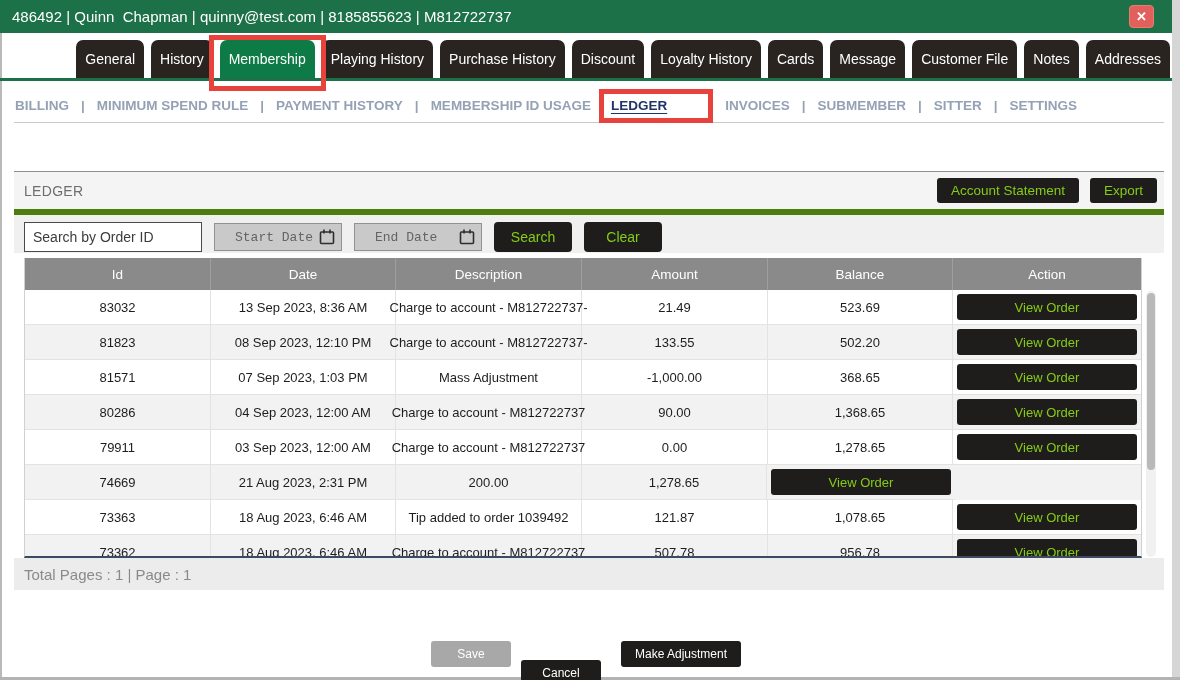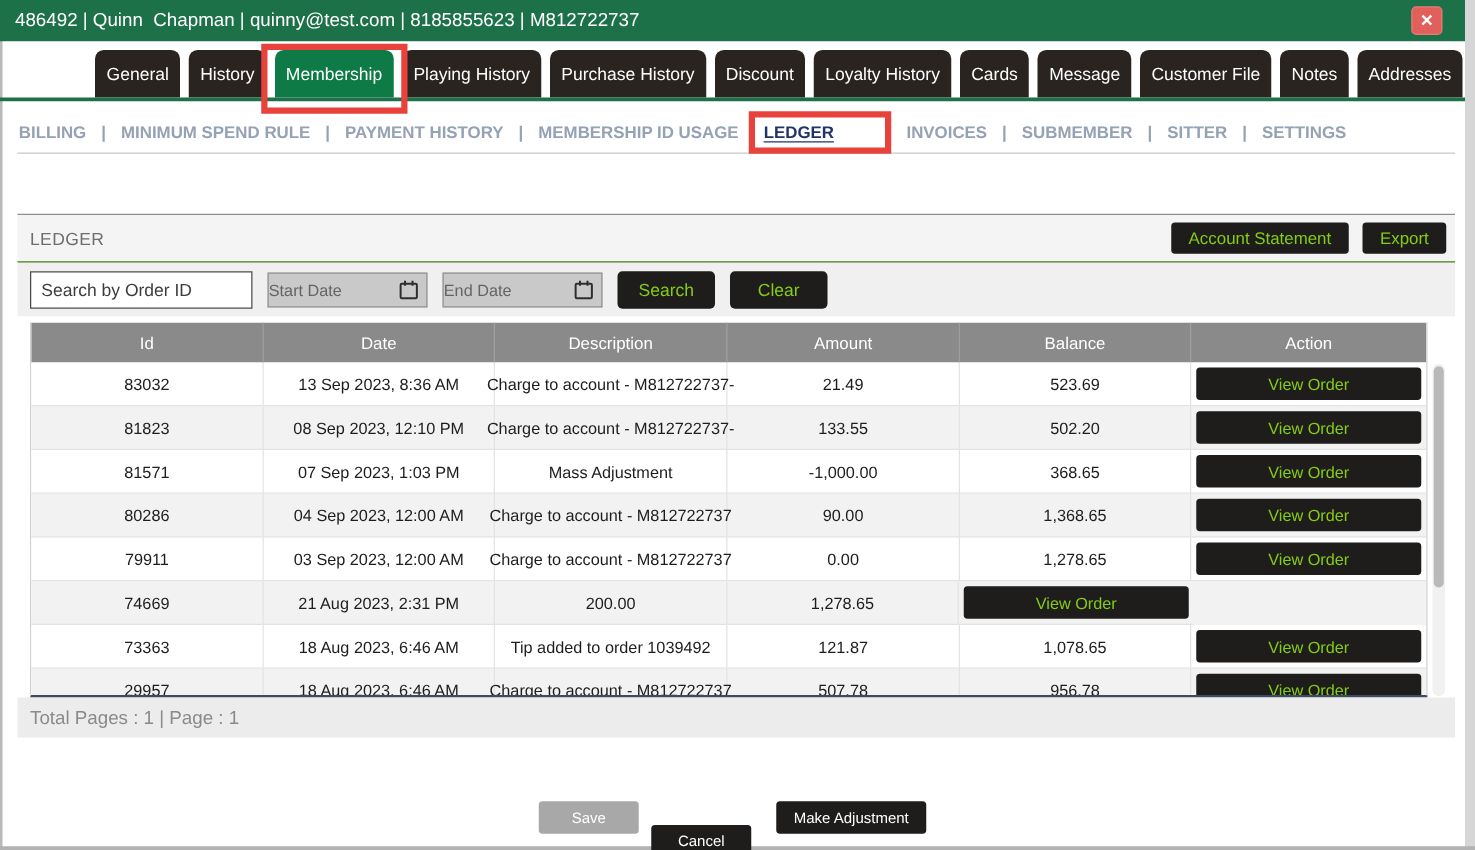--- a/index.html
+++ b/index.html
@@ -46,29 +46,29 @@
 
   
   .panel { position:absolute; left:14px; top:171px; width:1150px; height:419px; border-top:1px solid #8f8f8f; }
   .panel-head { height:37px; background:#f4f4f4; display:flex; align-items:center; padding:0 7px 0 10px; }
   .panel-title { color:#6e6e6e; font-size:14px; letter-spacing:.3px; }
   .panel-head .spacer { flex:1; }
   .btn-dark { background:#1F1D1B; color:#84cc16; border:none; border-radius:3px; font-size:13.5px;
               font-family:"Liberation Sans",sans-serif; height:25px; padding:0 14px; cursor:pointer; white-space:nowrap; }
   .panel-head .btn-dark + .btn-dark { margin-left:11px; }
 
-  .filterband { position:relative; height:44px; background:#f0f0f0; border-top:1px solid #4d7c0f; }
+  .filterband { position:relative; height:44px; background:#f0f0f0; border-top:6px solid #4d7c0f; }
   .search-input { position:absolute; left:10px; top:7px; width:178px; height:30px; background:#fff;
                   border:1px solid #4a4a4a; padding:0 8px; font-size:14px; font-family:"Liberation Sans",sans-serif; }
   .search-input::placeholder { color:#3c3c3c; opacity:1; }
   .datefield { position:absolute; top:8px; width:128px; height:28px; background:#c9c9c9;
                border:1px solid #929292; display:flex; align-items:center; }
   .datefield.start { left:200px; } .datefield.end { left:340px; }
   .datefield input { flex:1; min-width:0; background:transparent; border:none; outline:none;
-                     font-size:13px; padding-left:0; font-family:Liberation Sans, sans-serif; }
+                     font-size:13px; padding-left:20px; font-family:Liberation Mono, monospace; }
   .datefield input::placeholder { color:#646464; opacity:1; }
   .datefield svg { margin-right:5px; flex:0 0 auto; cursor:pointer; }
   .btn-filter { position:absolute; top:7px; width:78px; height:30px; font-size:14px; border-radius:4px; }
   .btn-search { left:480px; } .btn-clear { left:570px; }
 
   
   .tablebox { position:absolute; left:24px; top:258px; width:1118px; height:300px; overflow:hidden;
               border-left:1px solid #d0d0d0; border-right:1px solid #d0d0d0; border-bottom:2px solid #3d4a63; background:#fff; }
   .thead { display:flex; height:32px; background:#8A8A8A; color:#fff; font-size:13.5px; }
   .thead .th { display:flex; align-items:center; justify-content:center; border-right:1px solid #9e9e9e; }
@@ -263,21 +263,21 @@
     <div class="td c2">18 Aug 2023, 6:46 AM</div>
     <div class="td c3 desc">Tip added to order 1039492</div>
     <div class="td c4">121.87</div>
     <div class="td c5">1,078.65</div>
     <div class="td c6">
         <button class="btn-dark vieworder">View Order</button>
       </div>
   </div>
 
   <div class="trow alt">
-    <div class="td c1">29957</div>
+    <div class="td c1">73362</div>
     <div class="td c2">18 Aug 2023, 6:46 AM</div>
     <div class="td c3 desc">Charge to account - M812722737</div>
     <div class="td c4">507.78</div>
     <div class="td c5">956.78</div>
     <div class="td c6">
         <button class="btn-dark vieworder">View Order</button>
       </div>
   </div>
 </div>
 

